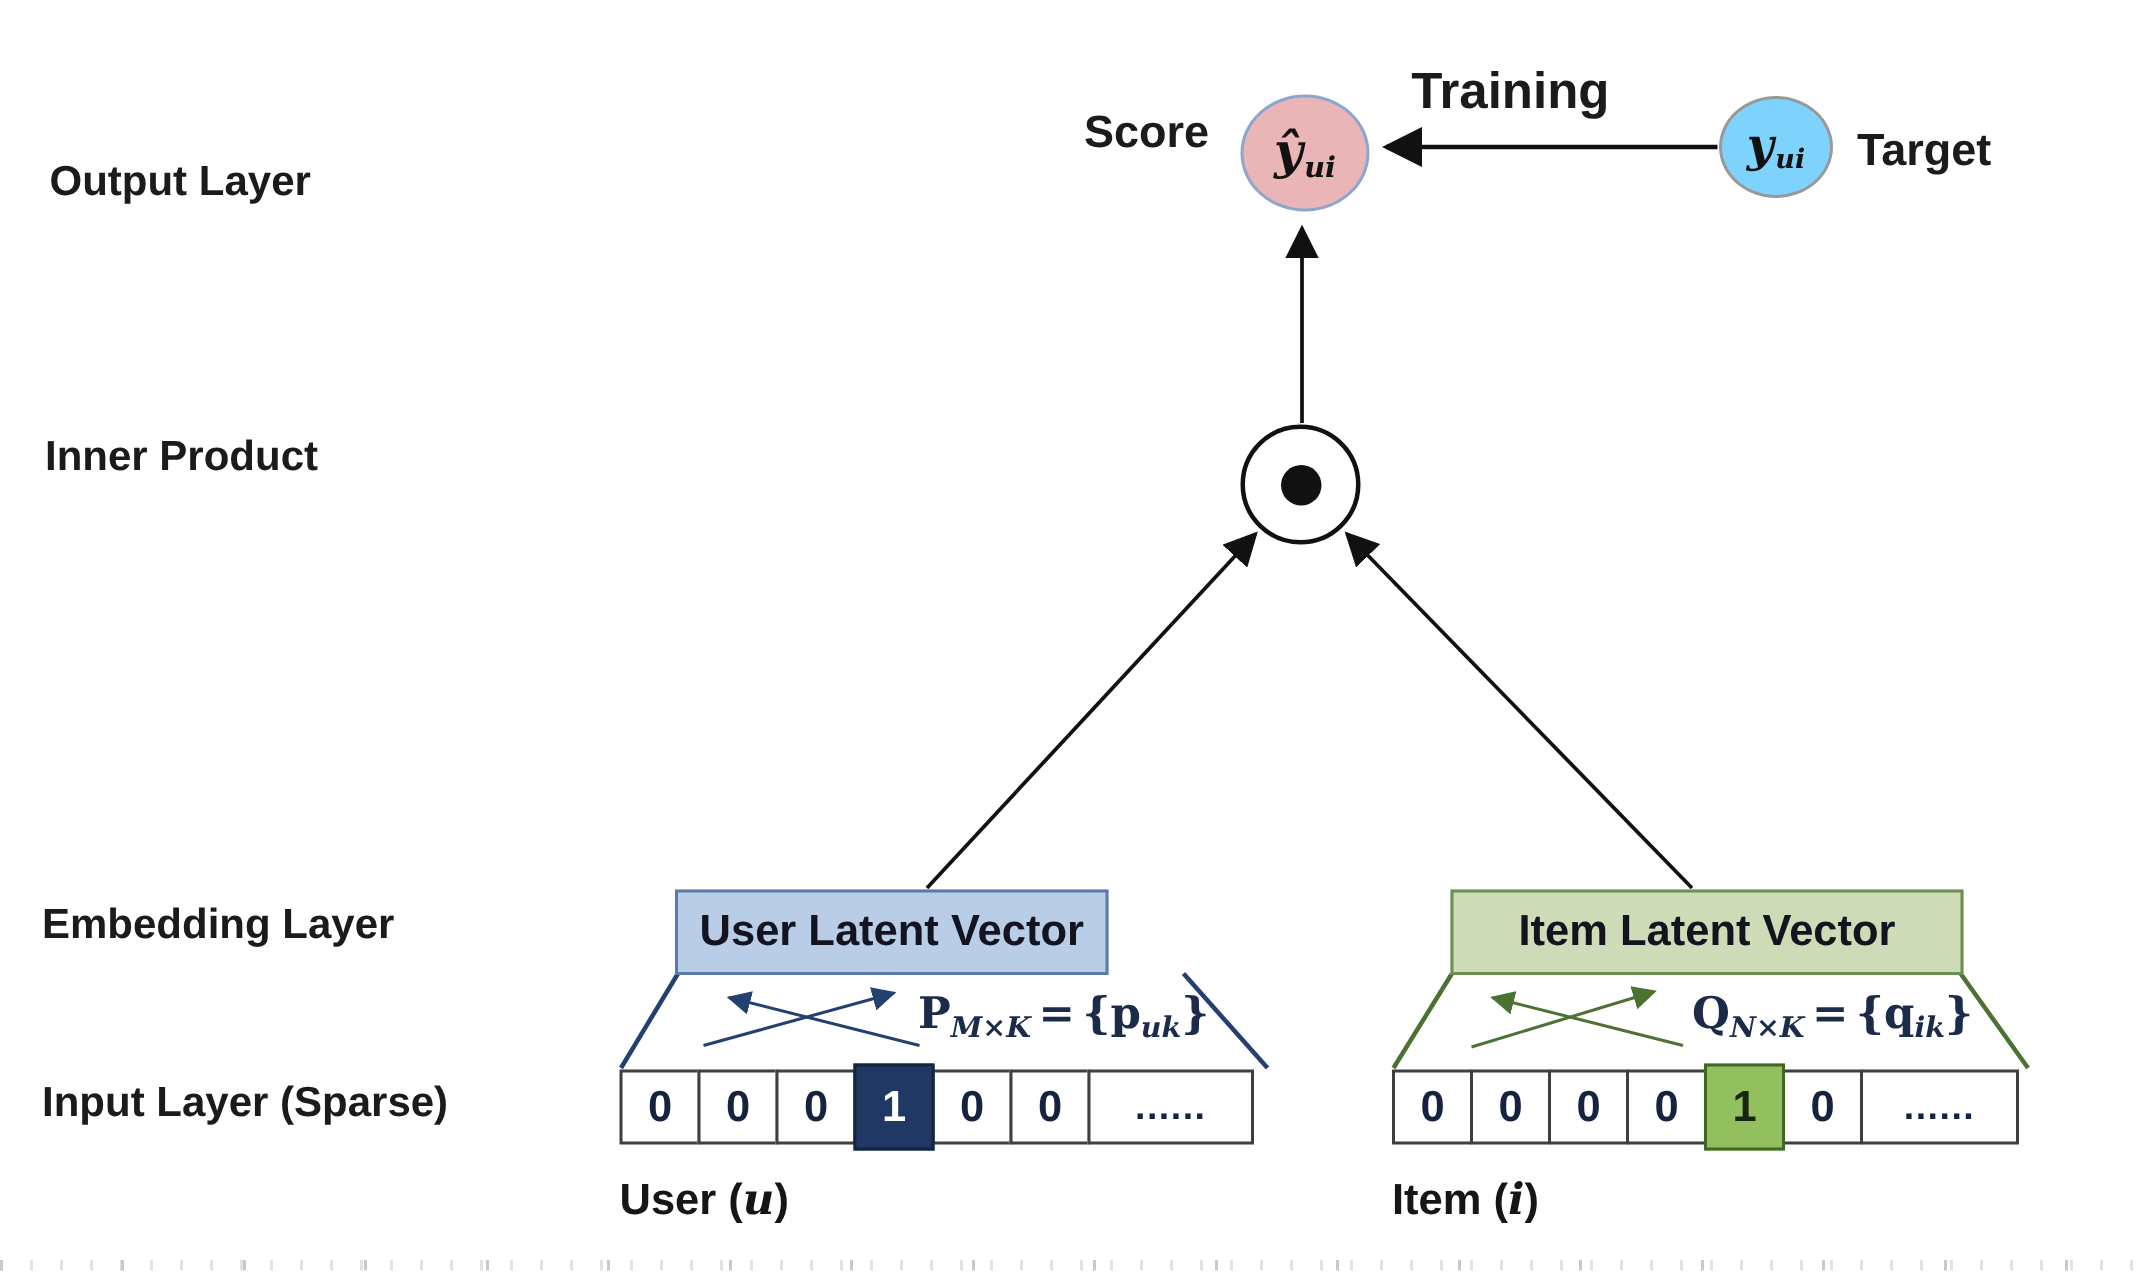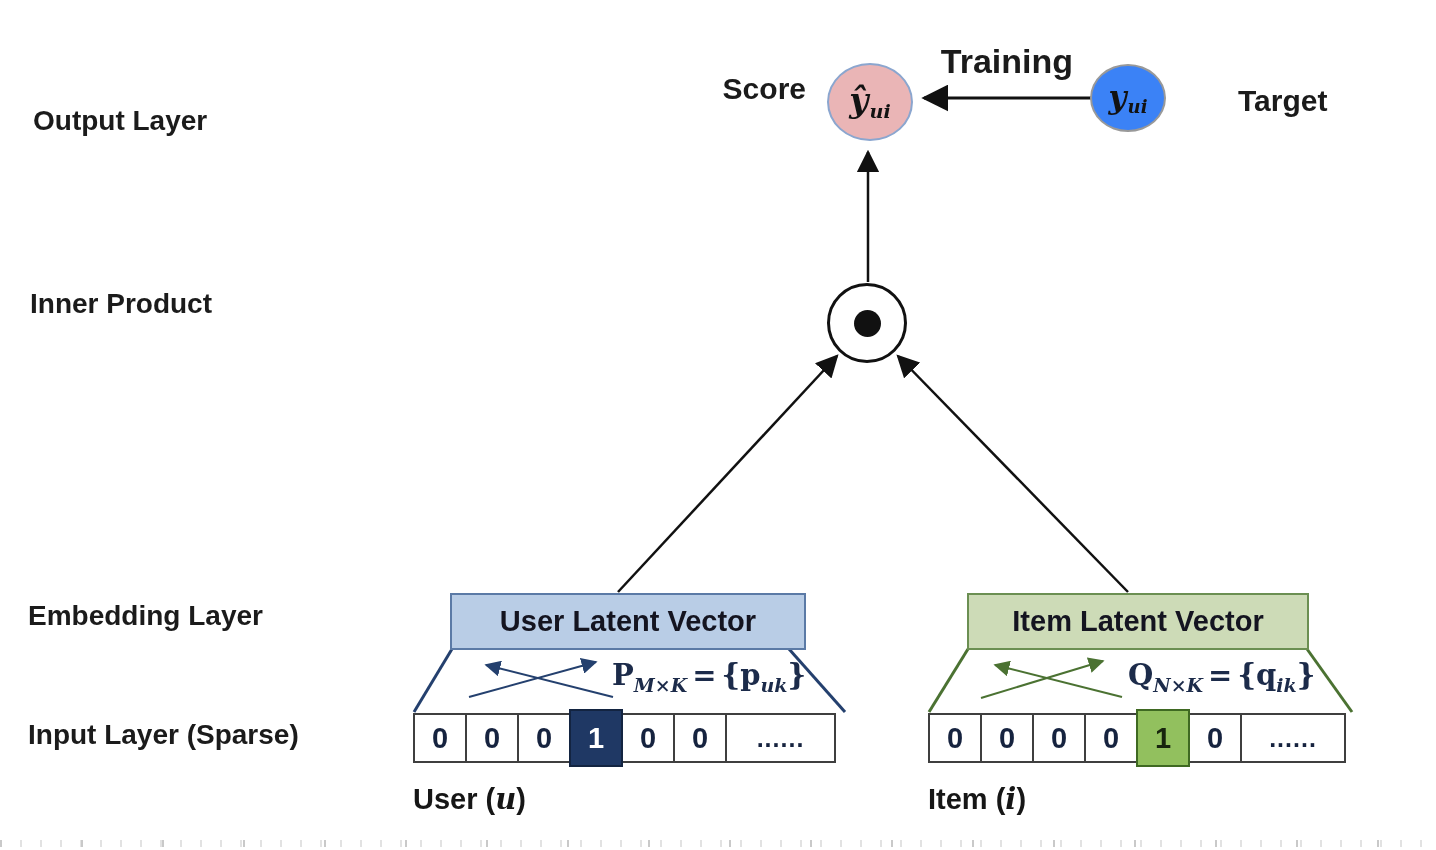--- a/index.html
+++ b/index.html
@@ -18,28 +18,28 @@
   .target-label{left:1238px;top:84px;}
   .training-label{position:absolute;left:868px;top:42px;width:205px;text-align:right;
                   font-weight:bold;font-size:34px;color:#1b1b1b;}
 
   .math{font-family:"DejaVu Serif","Liberation Serif",serif;font-weight:bold;font-style:italic;}
   .msub{font-size:0.58em;vertical-align:-0.32em;margin-left:1px;}
 
   .node{position:absolute;border-radius:50%;display:flex;align-items:center;justify-content:center;box-sizing:border-box;}
   .score-node{left:827px;top:63px;width:86px;height:78px;background:var(--score_fill);
               border:2px solid var(--score_border);font-size:33px;color:#121212;}
-  .target-node{left:1090px;top:64px;width:76px;height:68px;background:#3b82f6;
+  .target-node{left:1146px;top:64px;width:76px;height:68px;background:#7dd3fc;
                border:2px solid #999;font-size:31px;color:#121212;}
   .op-node{left:827px;top:283px;width:80px;height:80px;background:#fff;border:3px solid #111;}
   .op-dot{width:27px;height:27px;border-radius:50%;background:#111;}
 
   .embed-box{position:absolute;top:593px;height:57px;display:flex;align-items:center;justify-content:center;
              font-weight:bold;font-size:29px;color:#141420;box-sizing:border-box;white-space:nowrap;}
-  .user-box{left:450px;width:356px;background:var(--user_box_fill);border:2px solid var(--user_box_border);}
+  .user-box{left:450px;width:289px;background:var(--user_box_fill);border:2px solid var(--user_box_border);}
   .item-box{left:967px;width:342px;background:var(--item_box_fill);border:2px solid var(--item_box_border);}
 
   .formula{position:absolute;top:658px;font-family:"DejaVu Serif","Liberation Serif",serif;
            font-weight:bold;font-size:29px;color:var(--formula_color);white-space:nowrap;}
   .formula .fsub{font-size:19px;font-style:italic;vertical-align:-0.35em;}
   .formula .feq{padding:0 5px;}
   .user-formula{left:612px;}
   .item-formula{left:1128px;}
 
   .vec-row{position:absolute;top:713px;display:flex;}

